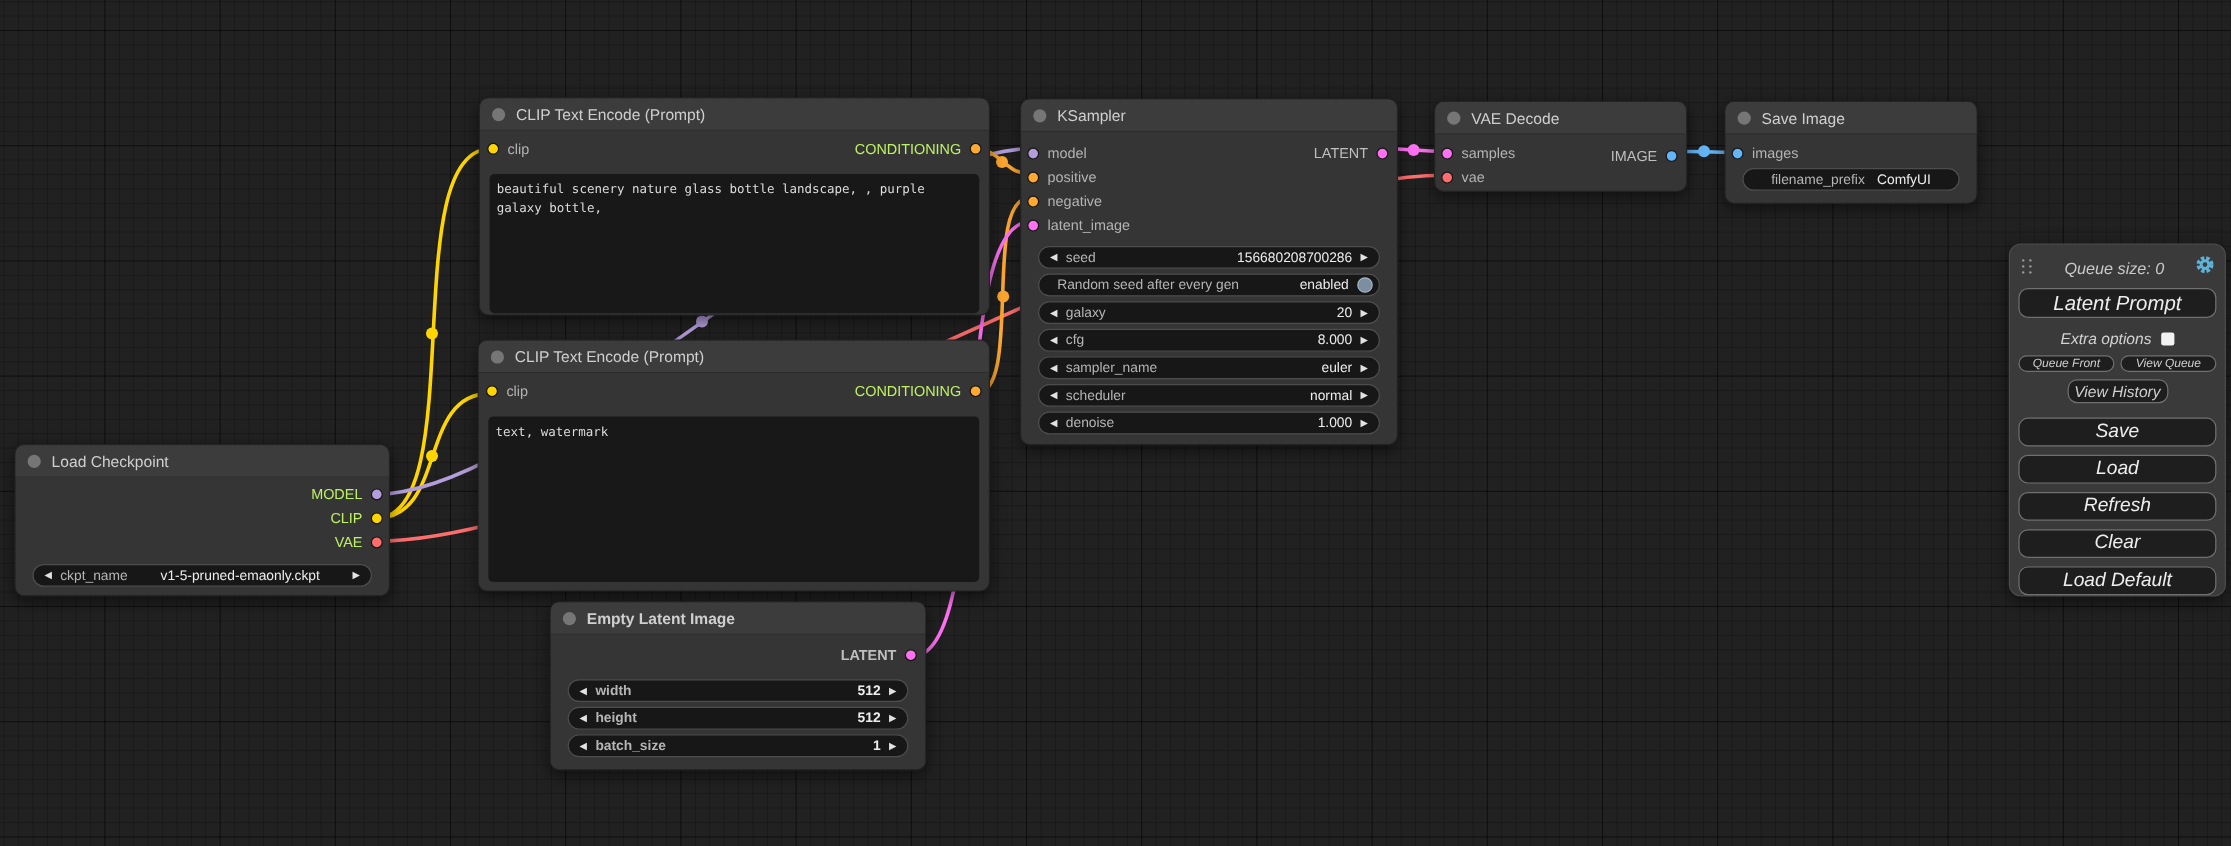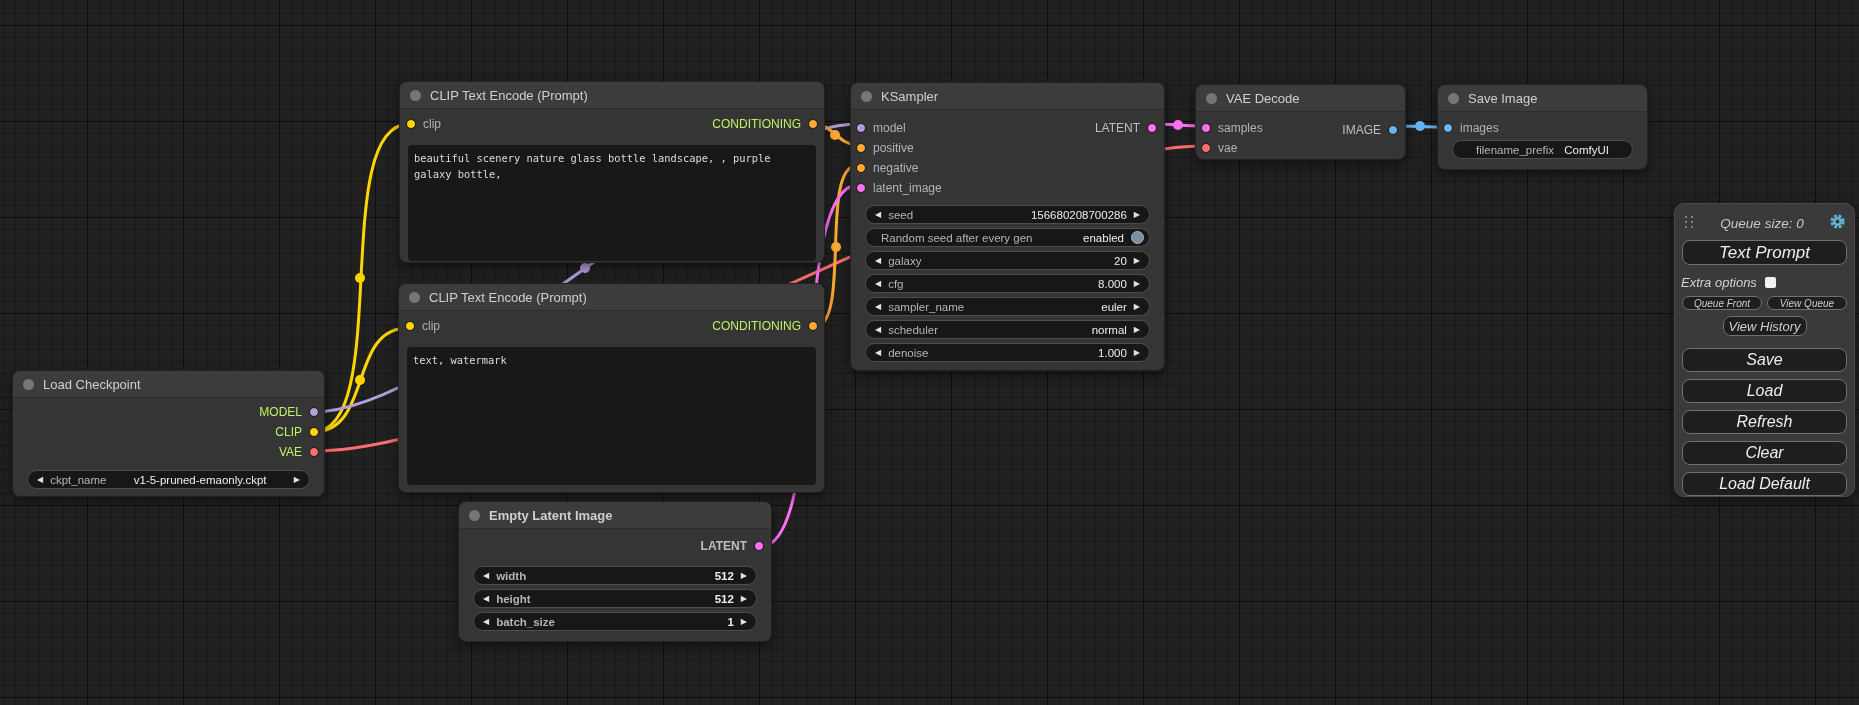--- a/index.html
+++ b/index.html
@@ -68,21 +68,21 @@
   .draghandle i{position:absolute;width:2px;height:2px;border-radius:50%;background:#9a9a9a;}
   .qsize{flex:1;text-align:center;color:#c9c9c9;font-size:13.5px;}
   .gear{flex:0 0 auto;margin-right:2px;}
   .btn{
     display:flex;align-items:center;justify-content:center;
     background:#1e1e1e;border:1px solid #707070;border-radius:8px;color:#ededed;
     box-sizing:border-box;cursor:pointer;
   }
   .btn.big{height:25px;margin:0 1px 9px 1px;font-size:17px;}
   .btn.med{height:24px;margin:0 1px 7px 1px;font-size:16px;}
-  .extra{display:flex;align-items:center;gap:8px;color:#d2d2d2;font-size:13px;height:16px;margin-bottom:6px;}
+  .extra{display:flex;align-items:center;justify-content:center;gap:8px;color:#d2d2d2;font-size:13px;height:16px;margin-bottom:6px;}
   .chk{width:11px;height:11px;background:#f2f2f2;border-radius:2px;flex:0 0 auto;}
   .smallrow{display:flex;gap:5px;margin:0 1px 6px 1px;text-align:center;}
   .btn.small{height:14px;border-radius:8px;font-size:10px;color:#cfcfcf;flex:1;}
   .btn.hist{width:84px;margin:0 auto 12px auto;height:20px;border-radius:8px;font-size:13px;color:#cfcfcf;}
 </style>
 </head>
 <body>
 
 <div id="canvas">
 
@@ -345,21 +345,21 @@
       </span>
       <span class="qsize">Queue size: 0</span>
       <span class="gear">
         <svg width="17" height="17" viewBox="0 0 17 17">
           <circle cx="8.5" cy="8.5" r="5.4" fill="none" stroke="#5fb2d7" stroke-width="3.4" stroke-dasharray="2.7 1.6"></circle>
           <circle cx="8.5" cy="8.5" r="4.4" fill="#5fb2d7"></circle>
           <circle cx="8.5" cy="8.5" r="1.9" fill="#3a3a3a"></circle>
         </svg>
       </span>
     </div>
-    <div class="btn big">Text Prompt</div>
+    <div class="btn big">Latent Prompt</div>
     <div class="extra">
       <span>Extra options</span>
       <span class="chk"></span>
     </div>
     <div class="smallrow">
       <div class="btn small">Queue Front</div>
       <div class="btn small">View Queue</div>
     </div>
     <div class="btn hist">View History</div>
     <div class="btn med">Save</div>

